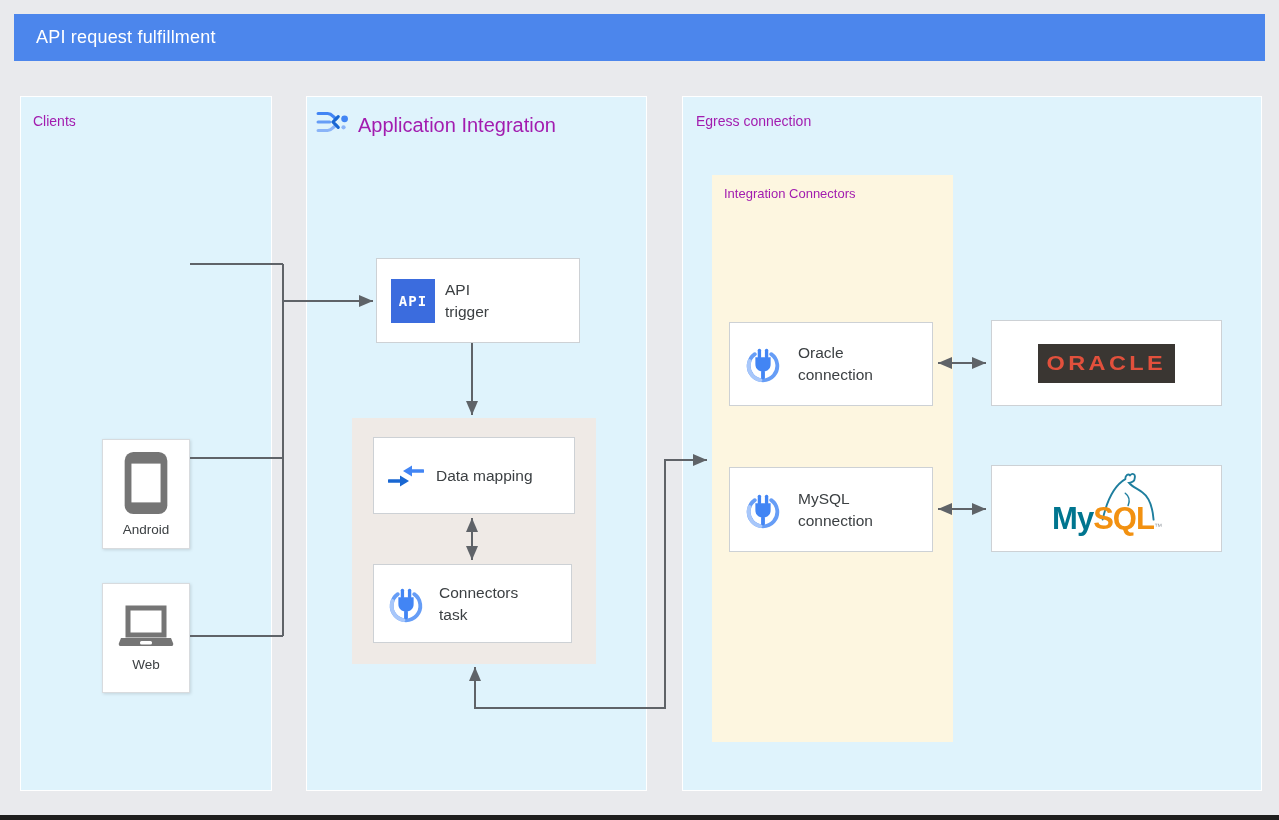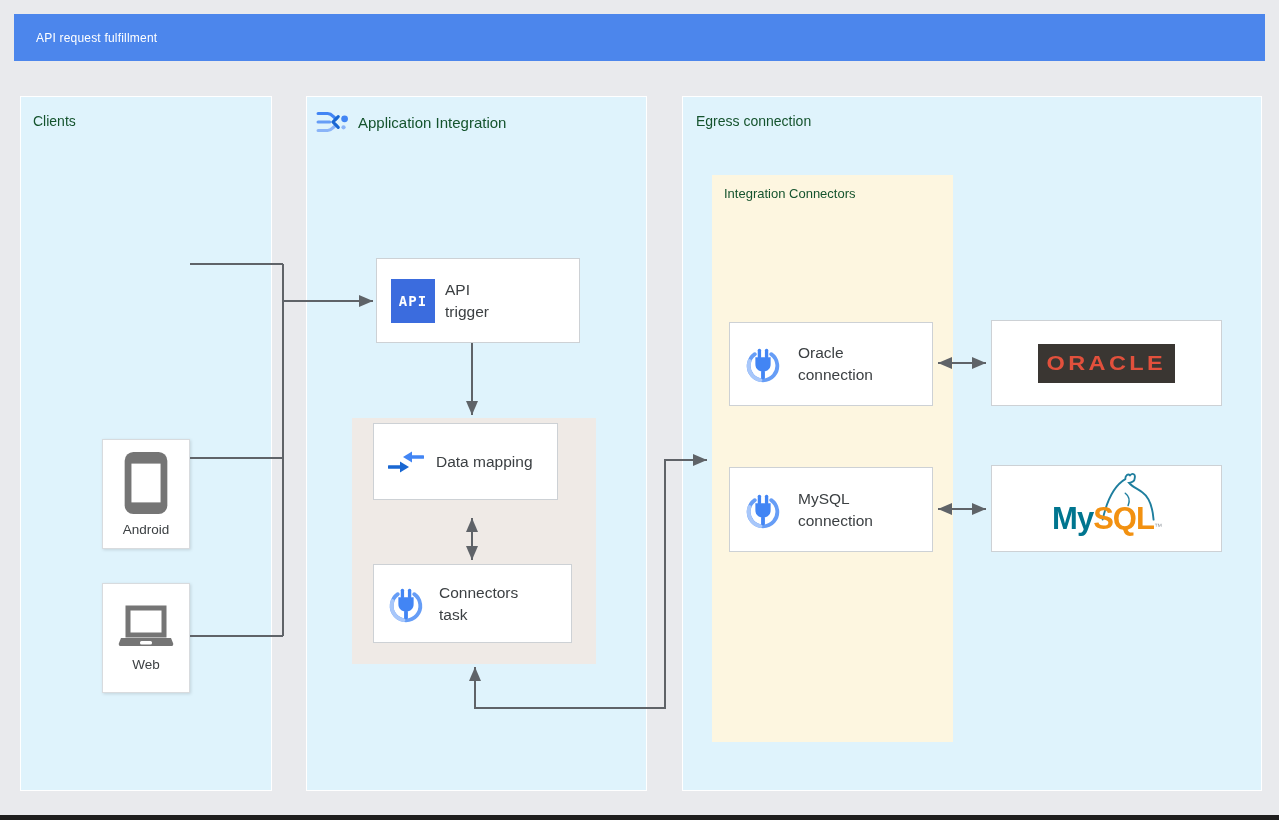--- a/index.html
+++ b/index.html
@@ -7,26 +7,26 @@
   .stage {
     position:relative; width:1279px; height:820px; overflow:hidden;
     background:#E9EAED;
     font-family:"Liberation Sans", sans-serif;
     color:#202124;
   }
   .titlebar {
     position:absolute; left:14px; top:14px; width:1251px; height:47px;
     background:#4C86EC; color:#ffffff;
     display:flex; align-items:center; padding-left:22px;
-    font-size:12px; letter-spacing:.2px;
+    font-size:18px; letter-spacing:.2px;
   }
   .zone {
     position:absolute; background:#DFF3FC; border:1px solid #ffffff;
   }
-  .zone-label { position:absolute; font-size:14px; color:#14532d; }
+  .zone-label { position:absolute; font-size:14px; color:#a21caf; }
   .subzone-gray {
     position:absolute; left:352px; top:418px; width:244px; height:246px;
     background:#EFEAE6;
   }
   .subzone-yellow {
     position:absolute; left:712px; top:175px; width:241px; height:567px;
     background:#FDF6E0;
   }
   .node {
     position:absolute; background:#ffffff; border:1px solid #CDD1D5;
@@ -105,31 +105,31 @@
 
   <div class="zone" style="left:306px; top:96px; width:341px; height:695px;"></div>
   <svg class="icon" style="position:absolute; left:316px; top:104px;" width="36" height="36" viewBox="0 0 34 34">
     <path d="M2,9 H11 C15,9 16,12 19,14" stroke="#4285F4" stroke-width="3" fill="none" stroke-linecap="round"></path>
     <path d="M2,25 H11 C15,25 16,22 19,20" stroke="#8AB4F8" stroke-width="3" fill="none" stroke-linecap="round"></path>
     <path d="M2,17 H13" stroke="#669DF6" stroke-width="3" fill="none" stroke-linecap="round"></path>
     <path d="M21,12 L16,17 L21,22" stroke="#1967D2" stroke-width="3" fill="none" stroke-linecap="round" stroke-linejoin="round"></path>
     <circle cx="27" cy="14" r="3.2" fill="#4285F4"></circle>
     <circle cx="26" cy="22" r="2" fill="#8AB4F8"></circle>
   </svg>
-  <div class="zone-label" style="left:358px; top:114px; font-size:15px;">Application Integration</div>
+  <div class="zone-label" style="left:358px; top:114px; font-size:20px;">Application Integration</div>
 
   <div class="node" style="left:376px; top:258px; width:204px; height:85px;">
     <div class="api-chip">API</div>
     <div class="node-label">API
 trigger</div>
   </div>
 
   <div class="subzone-gray"></div>
 
-  <div class="node" style="left:373px; top:423px; width:185px; height:77px; gap:12px;">
+  <div class="node" style="left:373px; top:437px; width:202px; height:77px; gap:12px;">
     <svg class="icon" width="36" height="26" viewBox="0 0 36 26">
       <line x1="1" y1="18" x2="12" y2="18" stroke="#1967D2" stroke-width="3.5" stroke-linecap="round"></line>
       <polygon points="12,12.5 21,18 12,23.5" fill="#1967D2"></polygon>
       <line x1="35" y1="8" x2="24" y2="8" stroke="#4285F4" stroke-width="3.5" stroke-linecap="round"></line>
       <polygon points="24,2.5 15,8 24,13.5" fill="#4285F4"></polygon>
     </svg>
     <div class="node-label">Data mapping</div>
   </div>
 
   <div class="node" style="left:373px; top:564px; width:199px; height:79px; gap:12px; padding-left:11px;">

